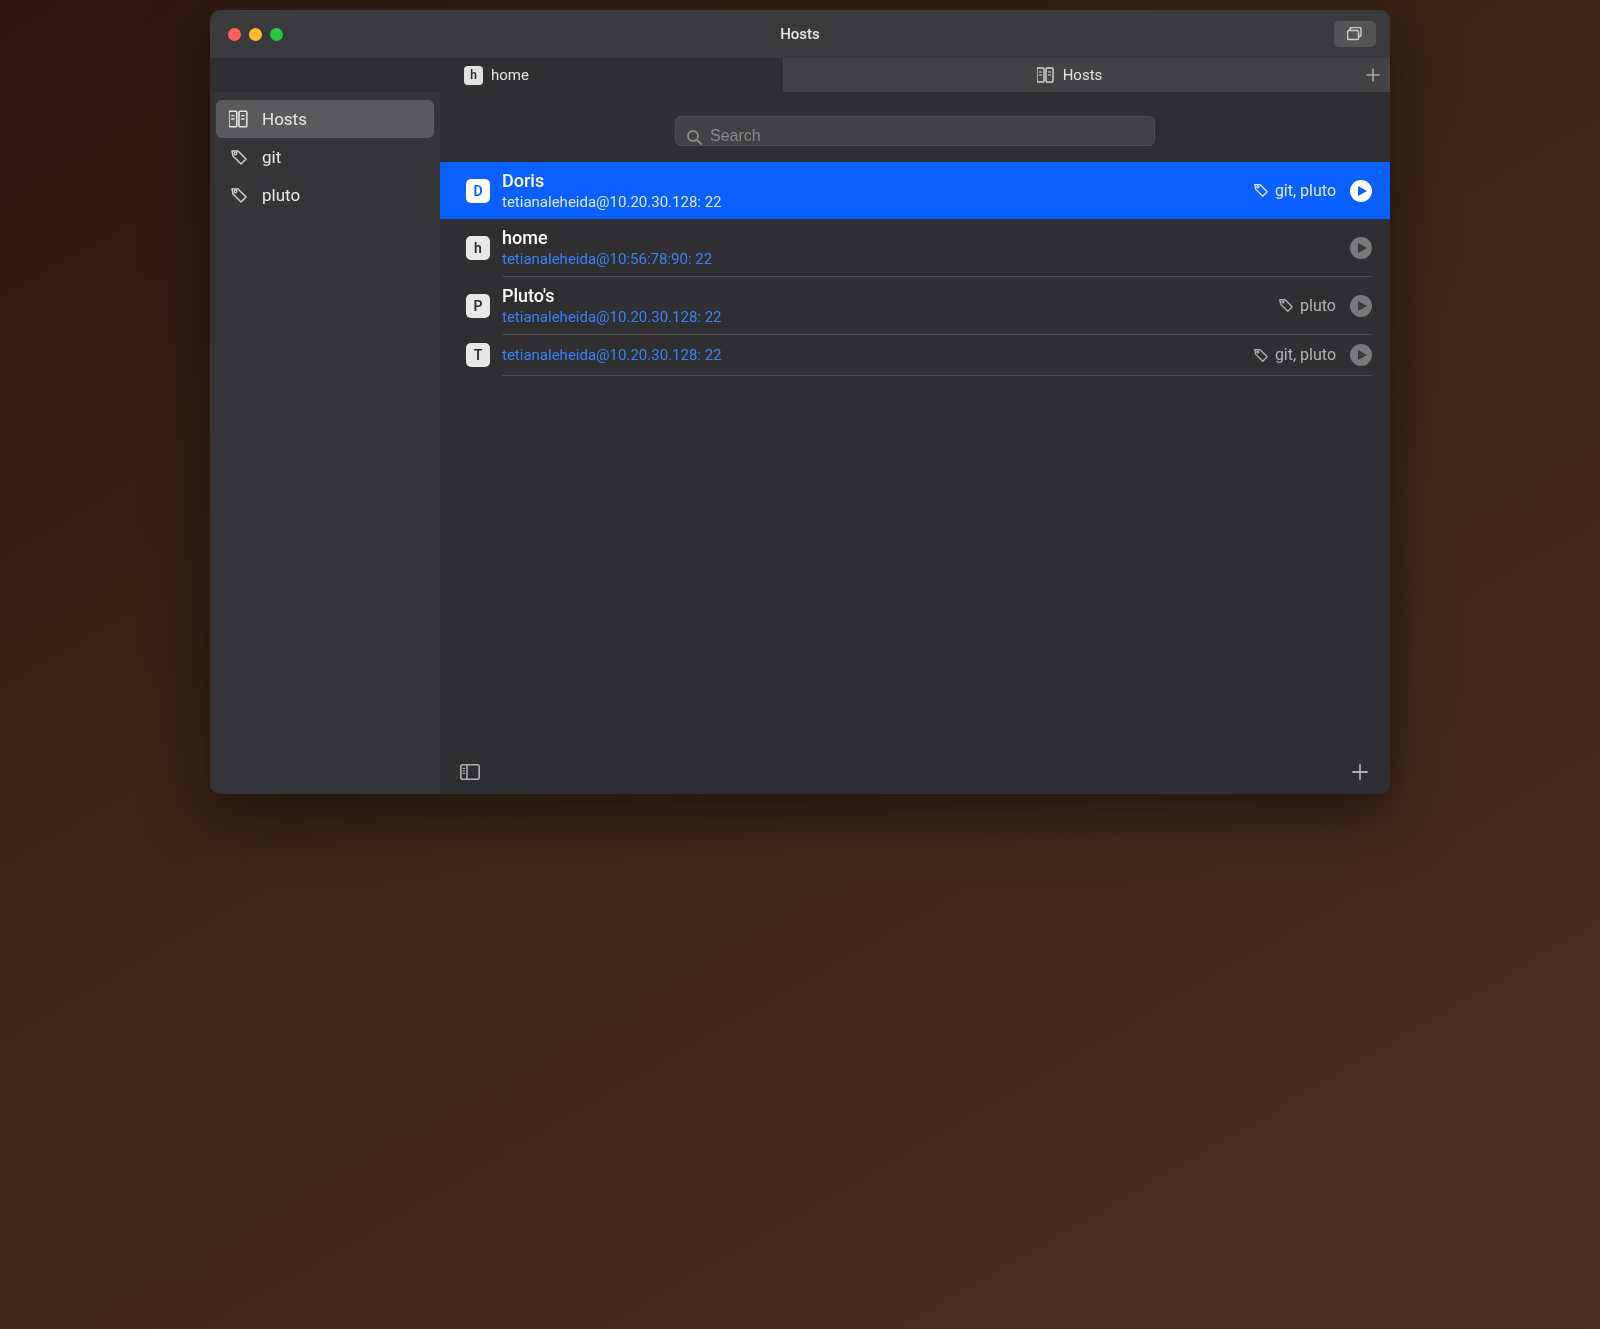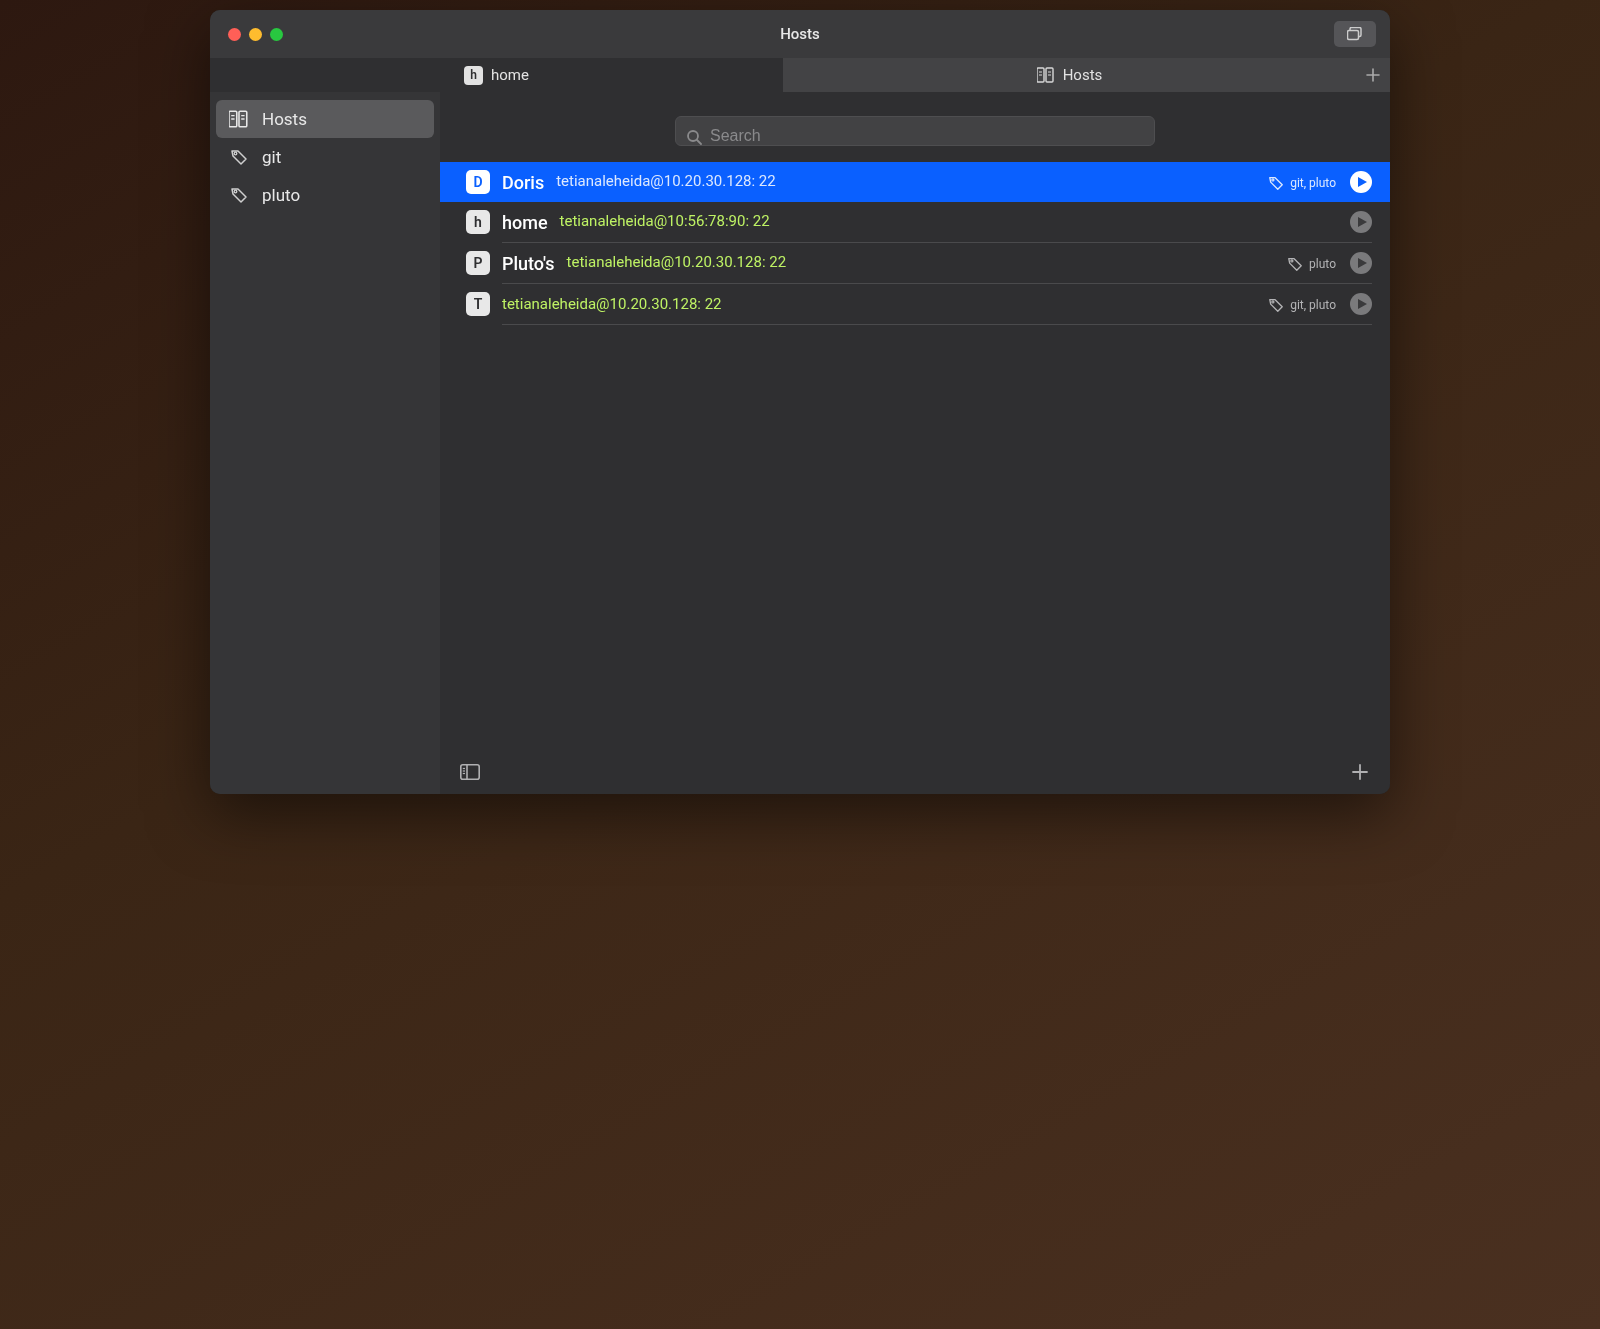--- a/index.html
+++ b/index.html
@@ -167,33 +167,33 @@
     width: 24px; height: 24px;
     border-radius: 5px;
     background: #e8e8e8;
     color: #2f2f31;
     display: flex; align-items: center; justify-content: center;
     font-size: 14px; font-weight: 600;
     flex-shrink: 0;
     align-self: center;
   }
   .host-row.selected .host-avatar { background: #ffffff; color: #0a60ff; }
-  .host-info { flex: 1; min-width: 0; display: flex; flex-direction: row; gap: 12px; }
+  .host-info { flex: 1; min-width: 0; display: flex; flex-direction: column; gap: 2px; }
   .host-name { color: #fff; font-size: 18px; font-weight: 500; }
-  .host-addr { color: #bef264; font-size: 15px; }
+  .host-addr { color: #3b82f6; font-size: 15px; }
   .host-row.selected .host-addr { color: #dce8ff; }
   .host-right {
     display: flex;
     align-items: center;
     gap: 14px;
     flex-shrink: 0;
   }
   .host-tags {
     display: flex; align-items: center; gap: 6px;
-    color: #b3b3b5; font-size: 12px;
+    color: #b3b3b5; font-size: 16px;
     align-self: flex-end;
     padding-bottom: 2px;
     text-align: right;
   }
   .host-row.selected .host-tags { color: #dce8ff; }
   .play-circle {
     width: 22px; height: 22px;
     border-radius: 50%;
     background: #7a7a7c;
     display: flex; align-items: center; justify-content: center;

